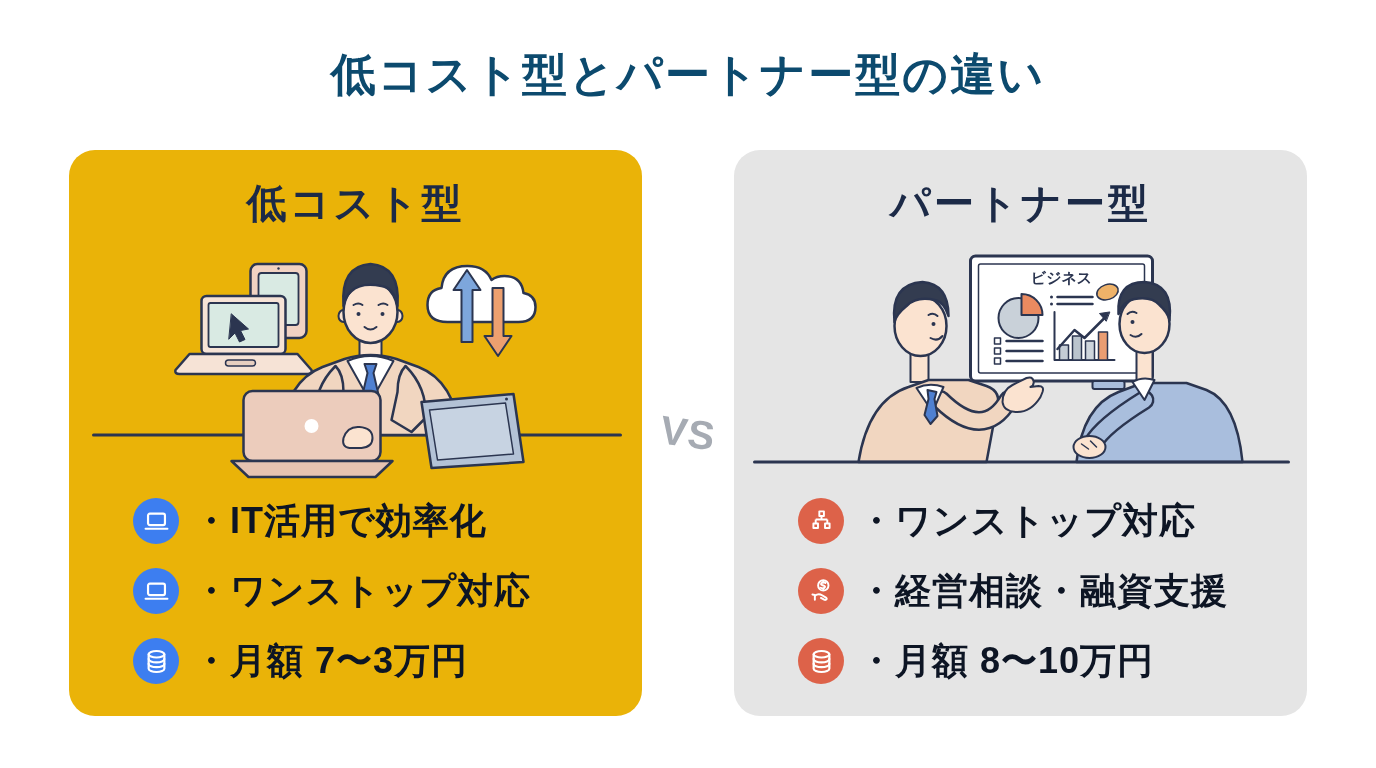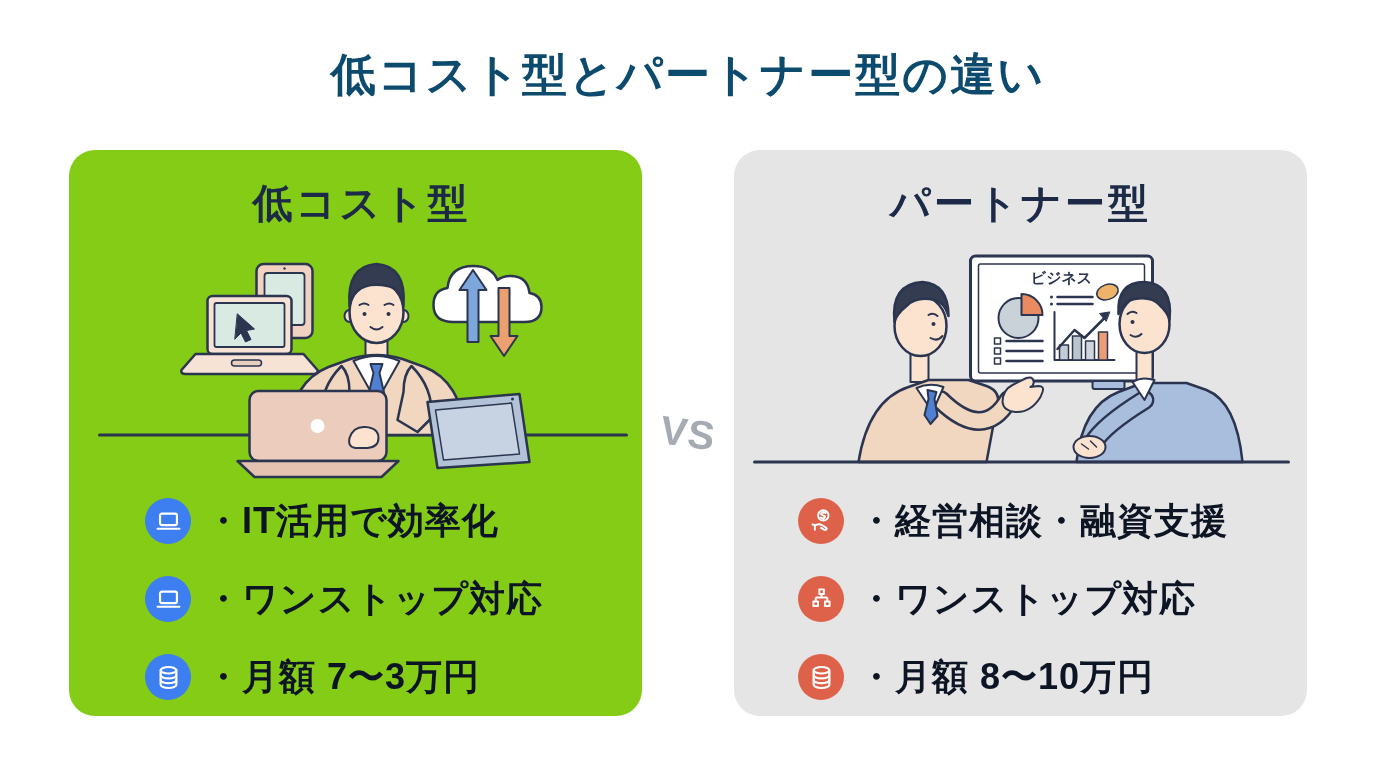--- a/index.html
+++ b/index.html
@@ -12,31 +12,31 @@
     margin:48px 0 0;text-align:center;
     font-size:45px;font-weight:800;color:#0c4a6e;letter-spacing:2px;line-height:54px;
   }
   .compare-row{
     display:flex;justify-content:center;align-items:stretch;margin-top:48px;
   }
   .card{
     width:573px;height:566px;border-radius:26px;box-sizing:border-box;padding-top:28px;
     flex:0 0 573px;
   }
-  .card-blue{background:#84cc16;padding-left:12px;}
+  .card-blue{background:#eab308;}
   .card-orange{background:#e5e5e5;}
   .card-title{
     margin:0;text-align:center;font-size:40px;font-weight:800;color:#1c2a47;
     letter-spacing:3px;line-height:50px;
   }
   .illo{height:236px;margin-top:22px;font-family:Liberation Mono, monospace;}
   .illo svg{display:block;width:100%;height:236px;}
   .features{
     list-style:none;margin:12px 0 13px;padding:0 0 0 64px;
-    display:flex;flex-direction:column;gap:32px;
+    display:flex;flex-direction:column;gap:24px;
   }
   .features li{display:flex;align-items:center;height:46px;}
   .badge{
     width:46px;height:46px;border-radius:50%;flex:0 0 46px;
     display:flex;align-items:center;justify-content:center;
   }
   .badge svg{width:29px;height:29px;}
   .badge-blue{background:#3d7ef0;}
   .badge-orange{background:#dd6249;}
   .feature-text{
@@ -223,43 +223,43 @@
             </g>
 
             <line x1="14" y1="212" x2="548" y2="212" stroke-width="3"></line>
           </g>
         </svg>
       </div>
 
       <ul class="features">
         <li>
           <span class="badge badge-orange">
+            <svg viewBox="0 0 24 24" fill="none" stroke="#ffffff" stroke-width="1.6" stroke-linejoin="round">
+              <rect x="10.2" y="3.6" width="3.8" height="3.8"></rect>
+              <path d="M12 7.4 V10.4 M7.2 10.4 H16.8 M7.2 10.4 V13.6 M16.8 10.4 V13.6"></path>
+              <rect x="5.3" y="13.6" width="3.8" height="3.8"></rect>
+              <rect x="14.9" y="13.6" width="3.8" height="3.8"></rect>
+            </svg>
+          </span>
+          <span class="feature-text">・ワンストップ対応</span>
+        </li>
+        <li>
+          <span class="badge badge-orange">
             <svg viewBox="0 0 24 24" fill="none" stroke="#ffffff" stroke-width="1.6" stroke-linecap="round" stroke-linejoin="round">
               <circle cx="13.5" cy="7" r="4.3"></circle>
               <path d="M15.2 4.9 q-1.7 -1 -3 0 q-1.2 1 .2 1.7 l1.8 .7 q1.4 .7 .1 1.7 q-1.4 .9 -3 -.1"></path>
               <path d="M13.5 3.6 v1 M13.5 9.5 v1"></path>
               <path d="M4.5 14.5 l2 .4 v4"></path>
               <path d="M6.5 15.5 q3 -2.3 6 -.4 l3.2 2 q1.3 .9 0 1.7 q-.7 .4 -1.5 0 l-2.7 -1.5"></path>
             </svg>
           </span>
           <span class="feature-text">・経営相談・融資支援</span>
         </li>
         <li>
           <span class="badge badge-orange">
-            <svg viewBox="0 0 24 24" fill="none" stroke="#ffffff" stroke-width="1.6" stroke-linejoin="round">
-              <rect x="10.2" y="3.6" width="3.8" height="3.8"></rect>
-              <path d="M12 7.4 V10.4 M7.2 10.4 H16.8 M7.2 10.4 V13.6 M16.8 10.4 V13.6"></path>
-              <rect x="5.3" y="13.6" width="3.8" height="3.8"></rect>
-              <rect x="14.9" y="13.6" width="3.8" height="3.8"></rect>
-            </svg>
-          </span>
-          <span class="feature-text">・ワンストップ対応</span>
-        </li>
-        <li>
-          <span class="badge badge-orange">
             <svg viewBox="0 0 24 24" fill="none" stroke="#ffffff" stroke-width="1.8" stroke-linecap="round">
               <ellipse cx="12" cy="6" rx="6.5" ry="2.7"></ellipse>
               <path d="M5.5 6v12c0 1.5 2.9 2.7 6.5 2.7s6.5-1.2 6.5-2.7V6"></path>
               <path d="M5.5 10c0 1.5 2.9 2.7 6.5 2.7s6.5-1.2 6.5-2.7"></path>
               <path d="M5.5 14c0 1.5 2.9 2.7 6.5 2.7s6.5-1.2 6.5-2.7"></path>
             </svg>
           </span>
           <span class="feature-text">・月額 8〜10万円</span>
         </li>
       </ul>

